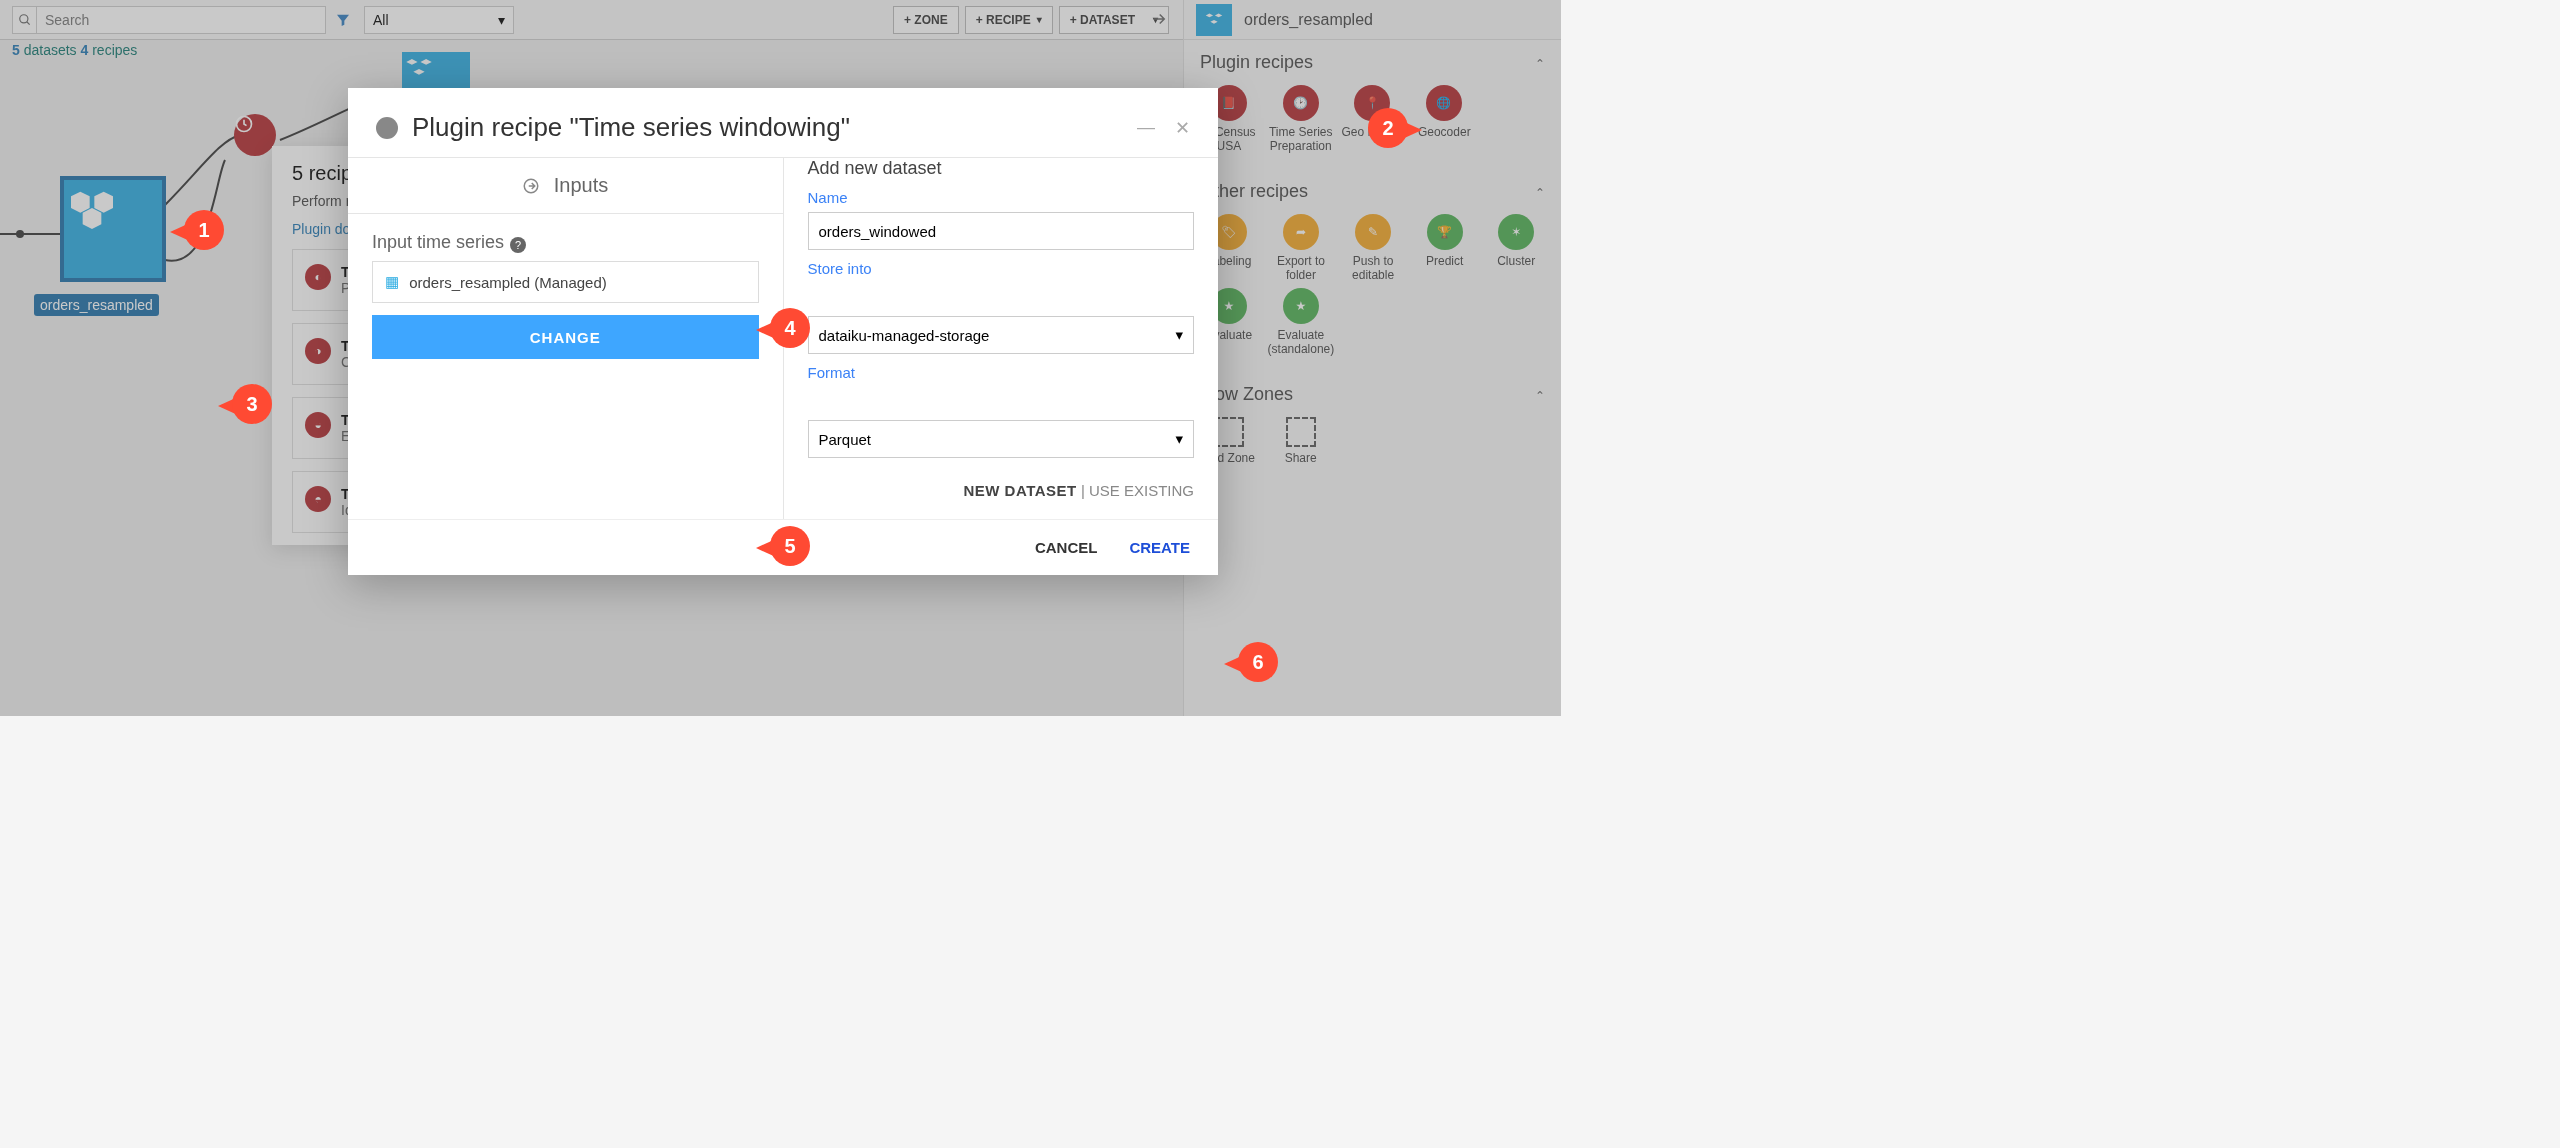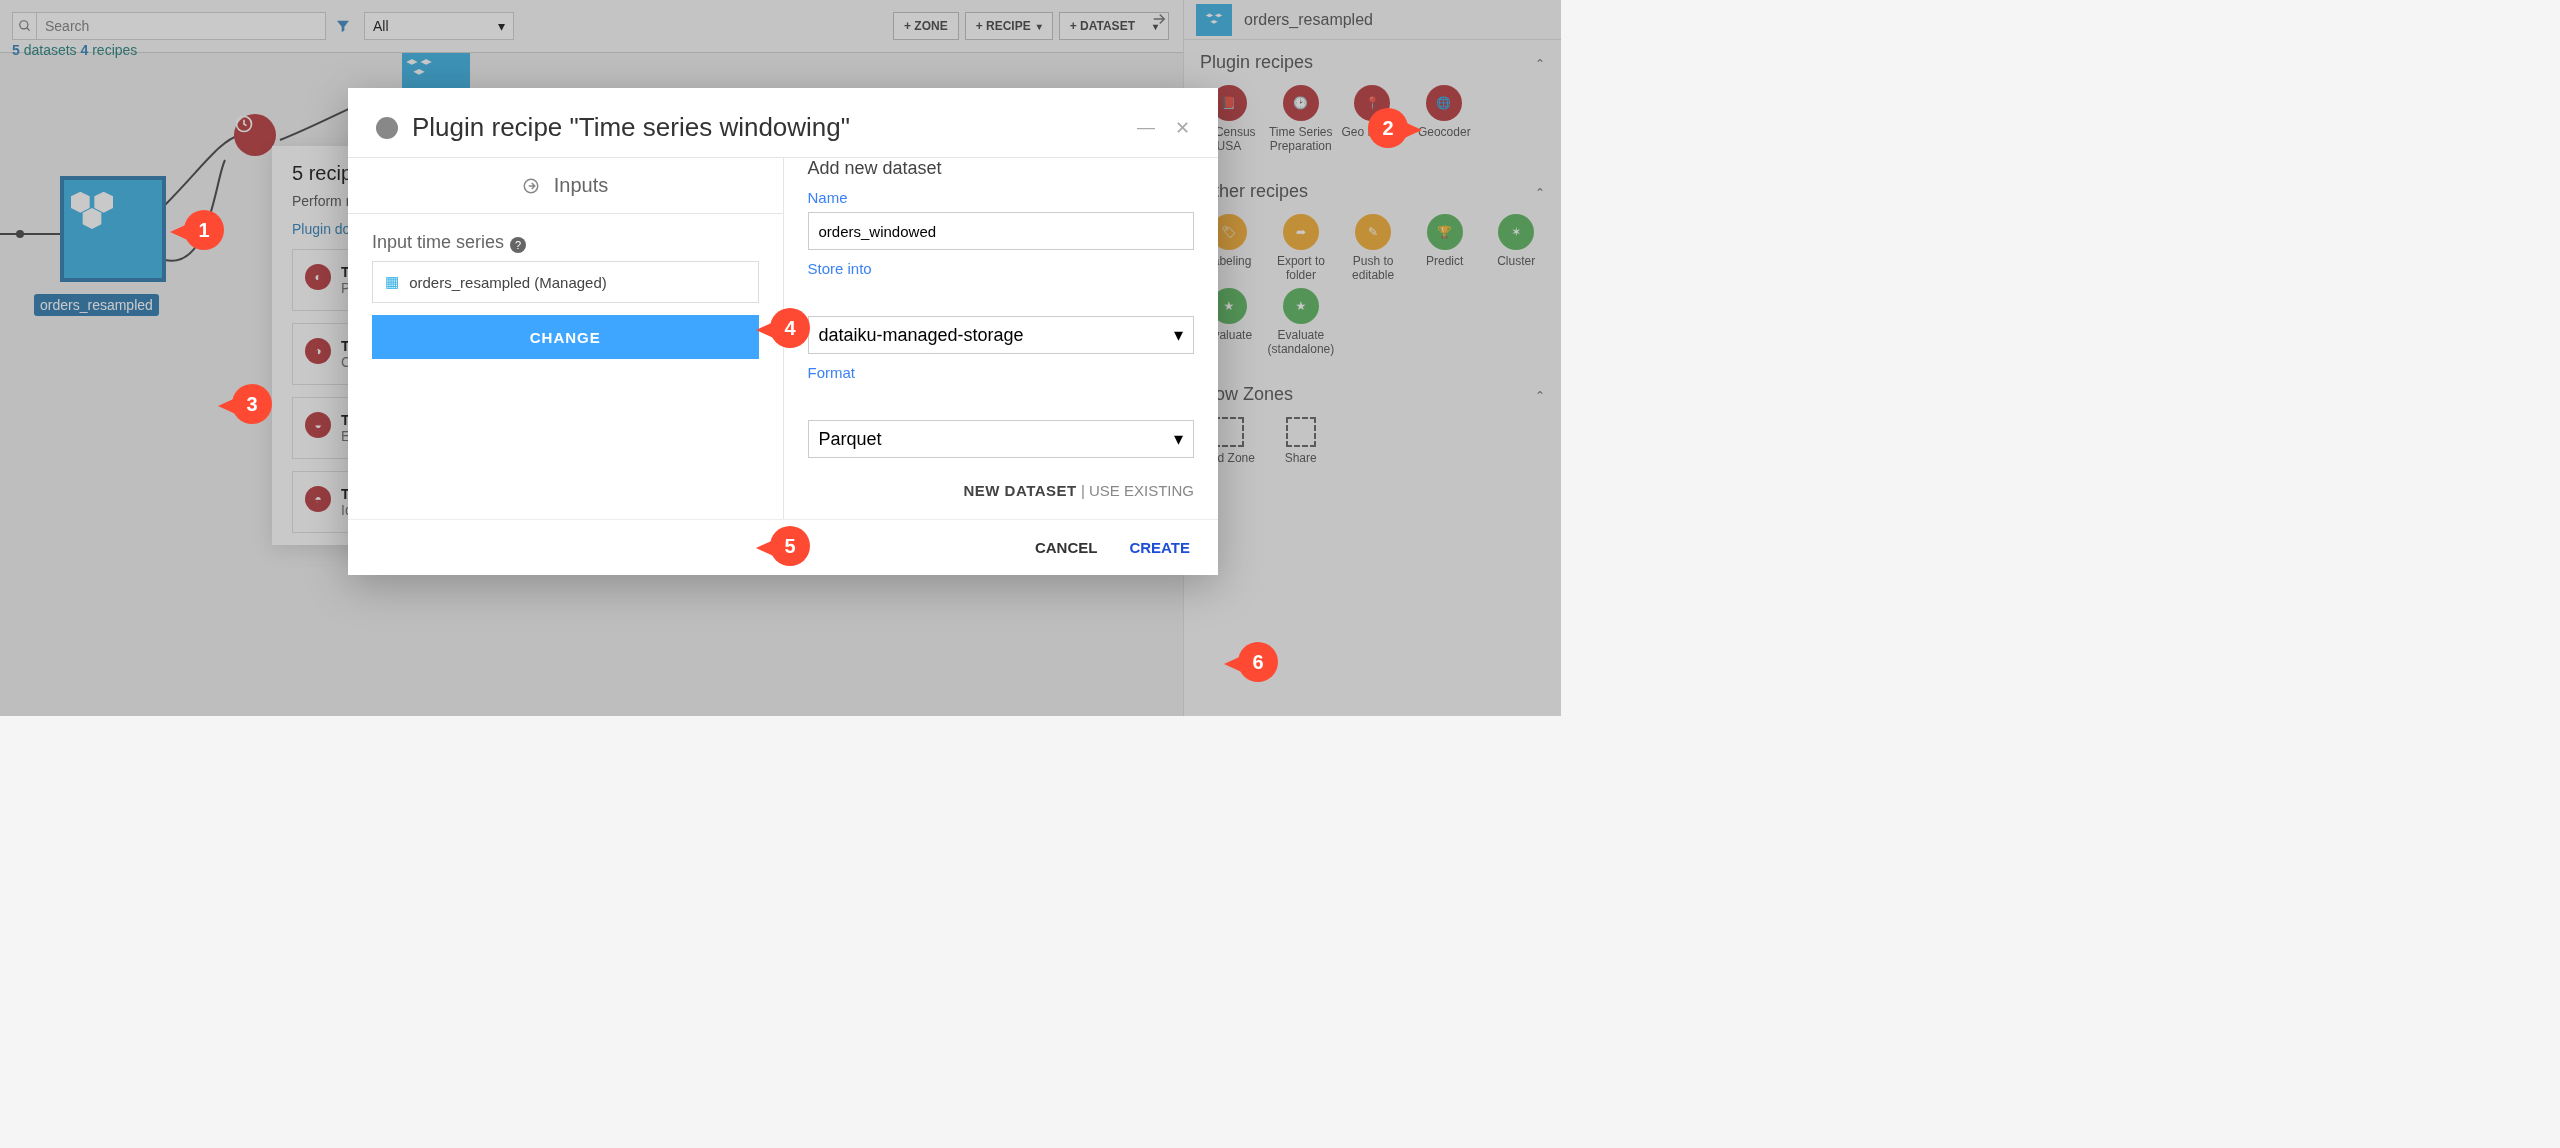--- a/index.html
+++ b/index.html
@@ -1,20 +1,20 @@
 <!DOCTYPE html>
 <html><head>
 <meta charset="utf-8">
 <style>
   * { box-sizing: border-box; font-family: -apple-system, Helvetica, Arial, sans-serif; }
   body { margin:0; background:#f5f5f5; width:2560px; height:1148px; position:relative; transform-origin:top left; }
   .stage { position:relative; width:1561px; height:716px; background:#eee; }
 
   
-  .toolbar { position:absolute; top:0; left:0; right:0; height:53px; background:#f8f8f8; display:flex; align-items:center; border-bottom:1px solid #ccc; z-index:2;}
+  .toolbar { position:absolute; top:0; left:0; right:0; height:40px; background:#f8f8f8; display:flex; align-items:center; border-bottom:1px solid #ccc; z-index:2;}
   .searchbox { display:flex; align-items:center; height:28px; margin:6px 0 6px 12px; }
   .searchbox .mag { width:24px; height:28px; border:1px solid #ccc; display:flex; align-items:center; justify-content:center; color:#666; border-right:none; background:#fff;}
   .searchbox input { width:290px; height:28px; border:1px solid #ccc; padding:0 8px; font-size:14px; color:#555; }
   .filter-icon { width:26px; height:28px; margin-left:4px; color:#2e7bbf; display:flex; align-items:center; justify-content:center; font-size:16px; border:1px solid transparent;}
   .all-select { margin-left:8px; width:150px; height:28px; border:1px solid #ccc; display:flex; align-items:center; justify-content:space-between; padding:0 8px; background:#fff; font-size:14px;}
   .spacer { flex:1; }
   .tb-btn { height:28px; border:1px solid #bbb; background:#fff; font-weight:700; font-size:12px; padding:0 10px; margin-right:6px; display:flex; align-items:center; color:#333;}
   .tb-btn .car { margin-left:6px; font-size:10px;}
 
   
@@ -67,21 +67,21 @@
   .col { flex:1; padding:0 24px 20px 24px;}
   .colL { border-right:1px solid #e5e5e5;}
   .col-title { text-align:center; font-size:20px; color:#666; padding:16px 0; border-bottom:1px solid #e5e5e5; margin:0 -24px 18px -24px;}
   .col-title svg { vertical-align:-3px; margin-right:8px;}
   .fld-label { font-size:18px; color:#666; margin:4px 0 8px 0; display:flex; align-items:flex-end;}
   .q { display:inline-block; width:16px; height:16px; border-radius:50%; background:#666; color:#fff; font-size:11px; text-align:center; line-height:16px; margin-left:6px;}
   .input-row { height:42px; border:1px solid #dcdcdc; display:flex; align-items:center; padding:0 12px; font-size:15px; color:#444; gap:10px;}
   .btn-blue { display:block; width:100%; height:44px; background:#3ea6ff; color:#fff; font-weight:700; letter-spacing:1px; border:none; font-size:15px; margin-top:12px;}
   .sm-label { font-size:15px; color:#3b82f6; margin:10px 0 6px 0;}
   .txtin { width:100%; height:38px; border:1px solid #ccc; padding:0 10px; font-size:15px;}
-  .sel { width:100%; height:38px; border:1px solid #ccc; padding:0 10px; font-size:18px; display:flex; align-items:center; justify-content:space-between;margin-top:39px;}
+  .sel { width:100%; height:38px; border:1px solid #ccc; padding:0 10px; font-size:15px; display:flex; align-items:center; justify-content:space-between;margin-top:39px;}
   .newds { text-align:right; margin-top:24px; font-size:15px; color:#888;}
   .newds b { color:#444; letter-spacing:.5px;}
   .m-ftr { height:56px; border-top:1px solid #eee; display:flex; align-items:center; justify-content:flex-end; padding:0 28px; gap:32px;}
   .m-ftr .cancel { font-weight:700; color:#333; font-size:15px;}
   .m-ftr .create { font-weight:700; color:#1d4ed8; font-size:15px;}
 
   
   .bubble { position:absolute; z-index:200; width:54px; height:44px;}
   .bubble .body { position:absolute; right:0; width:40px; height:40px; background:#ff4a33; border-radius:50%; color:#fff; font-size:20px; font-weight:600; display:flex; align-items:center; justify-content:center;}
   .bubble .tail { position:absolute; left:0; top:12px; width:0; height:0; border-top:10px solid transparent; border-bottom:10px solid transparent; border-right:22px solid #ff4a33;}

